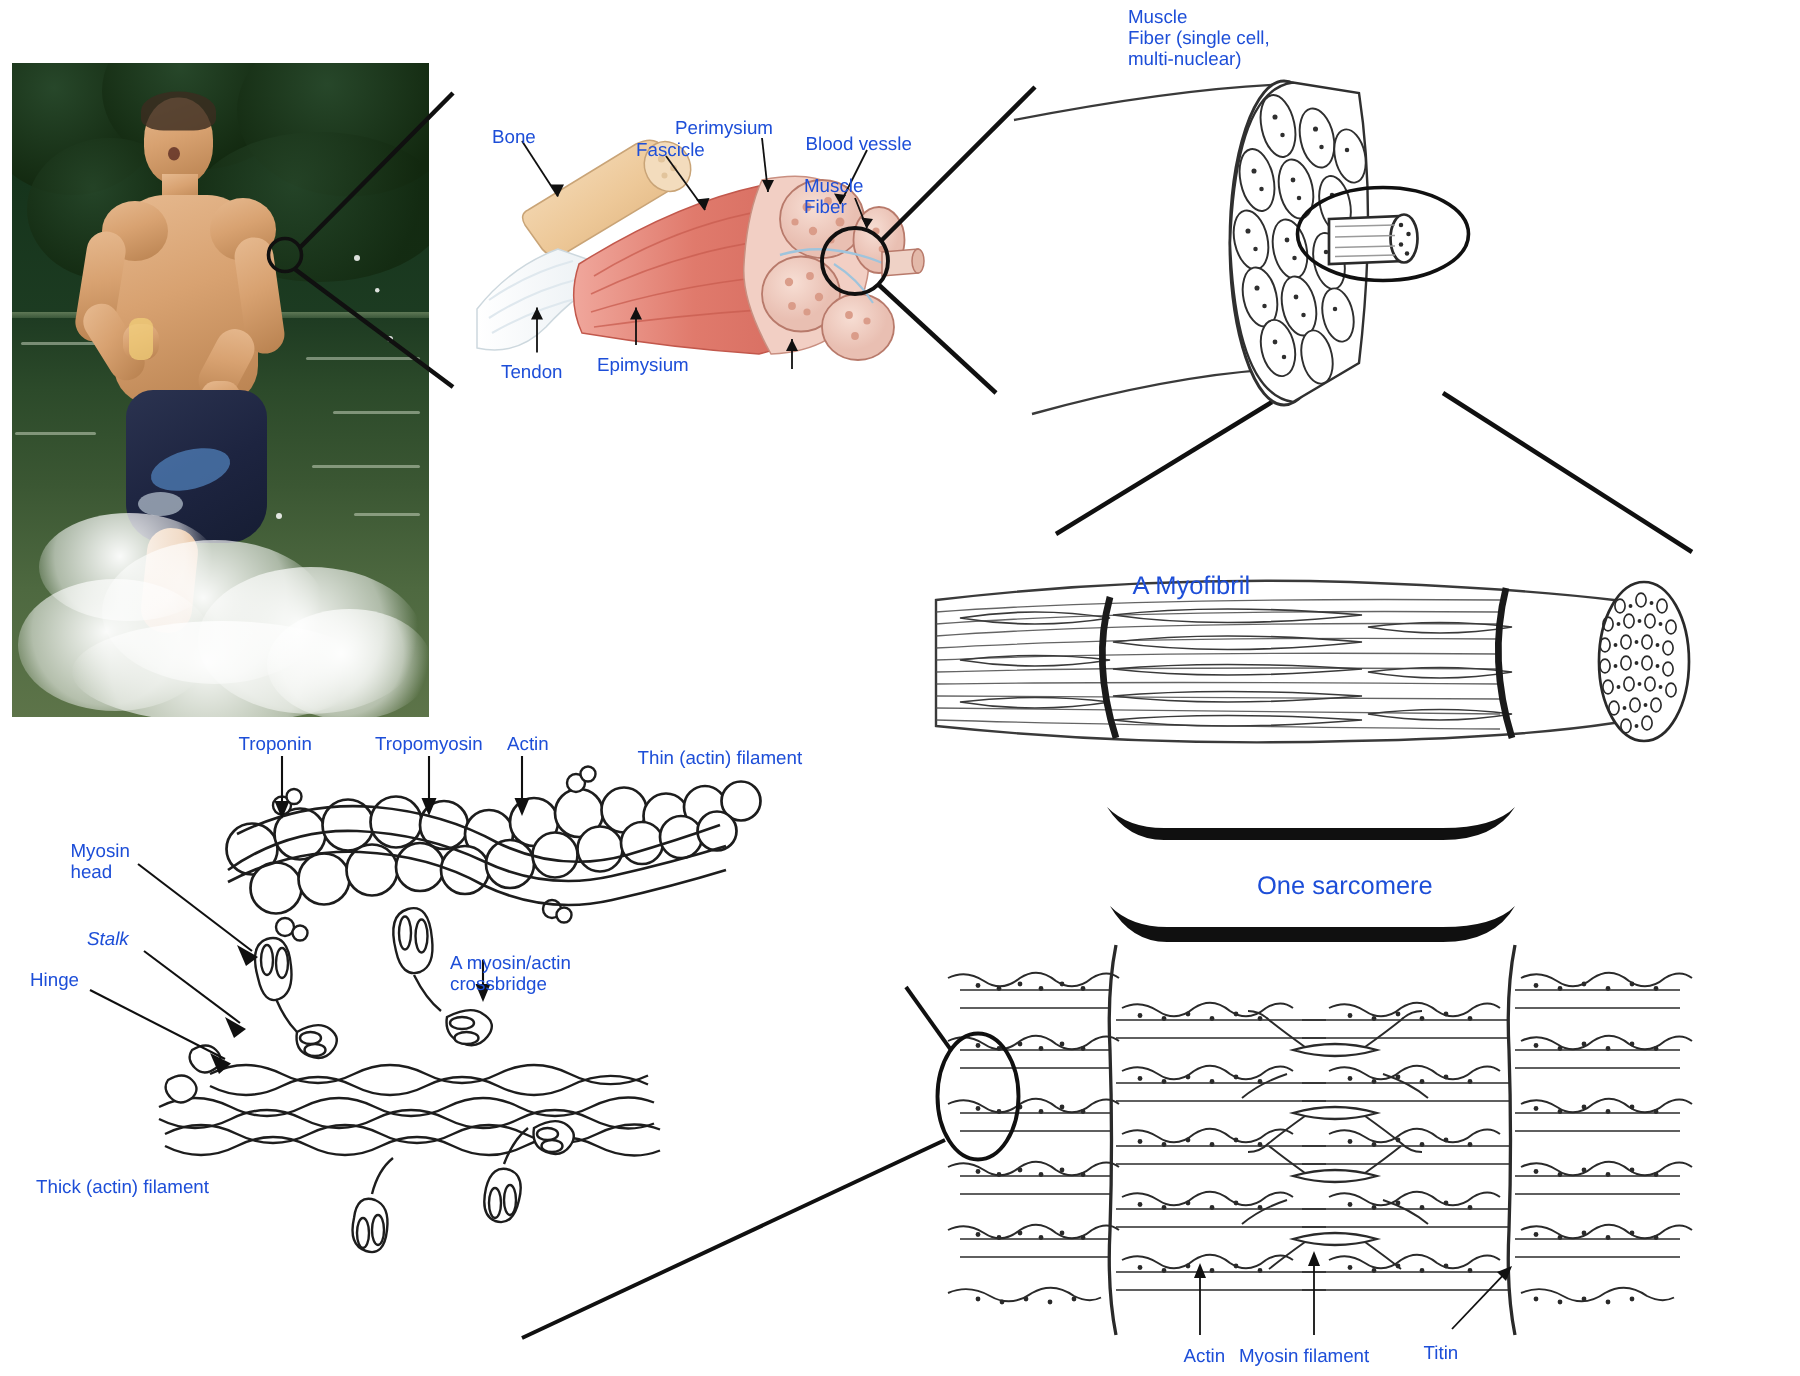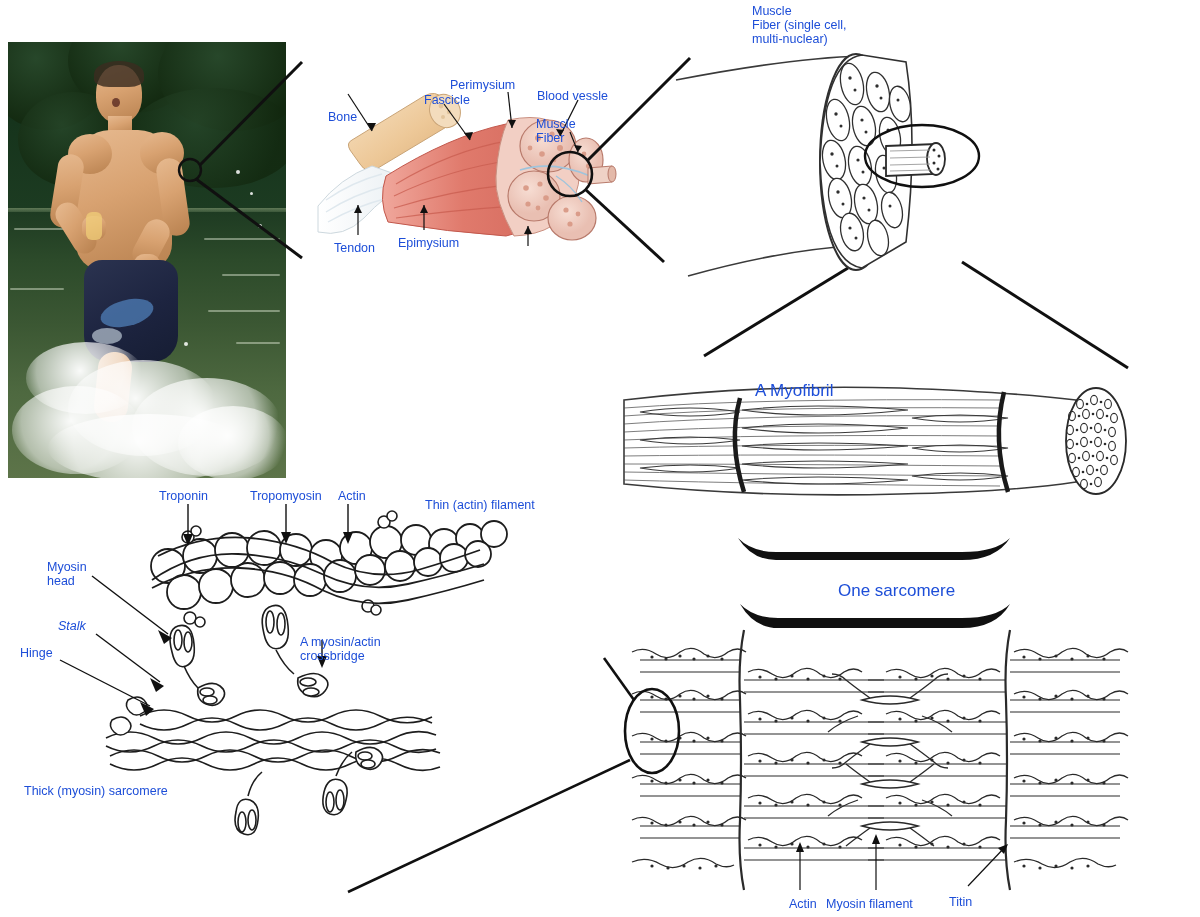--- a/index.html
+++ b/index.html
@@ -225,21 +225,21 @@
       <polygon points="470,140 464,133 473,132"></polygon>
       <polygon points="512,128 508,120 516,120"></polygon>
       <polygon points="560,136 556,129 564,130"></polygon>
       <polygon points="358,205 354,213 362,213"></polygon>
       <polygon points="424,205 420,213 428,213"></polygon>
       <polygon points="578,152 574,145 582,146"></polygon>
       <polygon points="528,226 524,234 532,234"></polygon>
     </g>
   </svg>
 
-  <div class="lbl an-label" style="left:328px;top:84px;margin-top:26px;">Bone</div>
+  <div class="lbl an-label" style="left:328px;top:84px;">Bone</div>
   <div class="lbl an-label" style="left:424px;top:93px;">Fascicle</div>
   <div class="lbl an-label" style="left:450px;top:78px;">Perimysium</div>
   <div class="lbl an-label" style="left:537px;top:89px;">Blood vessle</div>
   <div class="lbl an-label" style="left:536px;top:117px;">Muscle
 Fiber</div>
   <div class="lbl an-label" style="left:334px;top:241px;">Tendon</div>
   <div class="lbl an-label" style="left:398px;top:236px;text-align:center;">Epimysium</div>
 
   <svg class="layer" viewBox="0 0 1200 917">
 
@@ -809,15 +809,15 @@
   <div class="lbl t-small" style="left:159px;top:489px;">Troponin</div>
   <div class="lbl t-small" style="left:250px;top:489px;">Tropomyosin</div>
   <div class="lbl t-small" style="left:338px;top:489px;">Actin</div>
   <div class="lbl t-small" style="left:425px;top:498px;text-align:right;">Thin (actin) filament</div>
   <div class="lbl t-small" style="left:47px;top:560px;">Myosin
 head</div>
   <div class="lbl t-small" style="left:58px;top:619px;font-style:italic;">Stalk</div>
   <div class="lbl t-small" style="left:20px;top:646px;">Hinge</div>
   <div class="lbl t-small" style="left:300px;top:611px;margin-top:24px;">A myosin/actin
 crossbridge</div>
-  <div class="lbl t-small" style="left:24px;top:784px;">Thick (myosin) sarcomere</div>
+  <div class="lbl t-small" style="left:24px;top:784px;">Thick (actin) filament</div>
 
 </div>
 
 </body></html>

